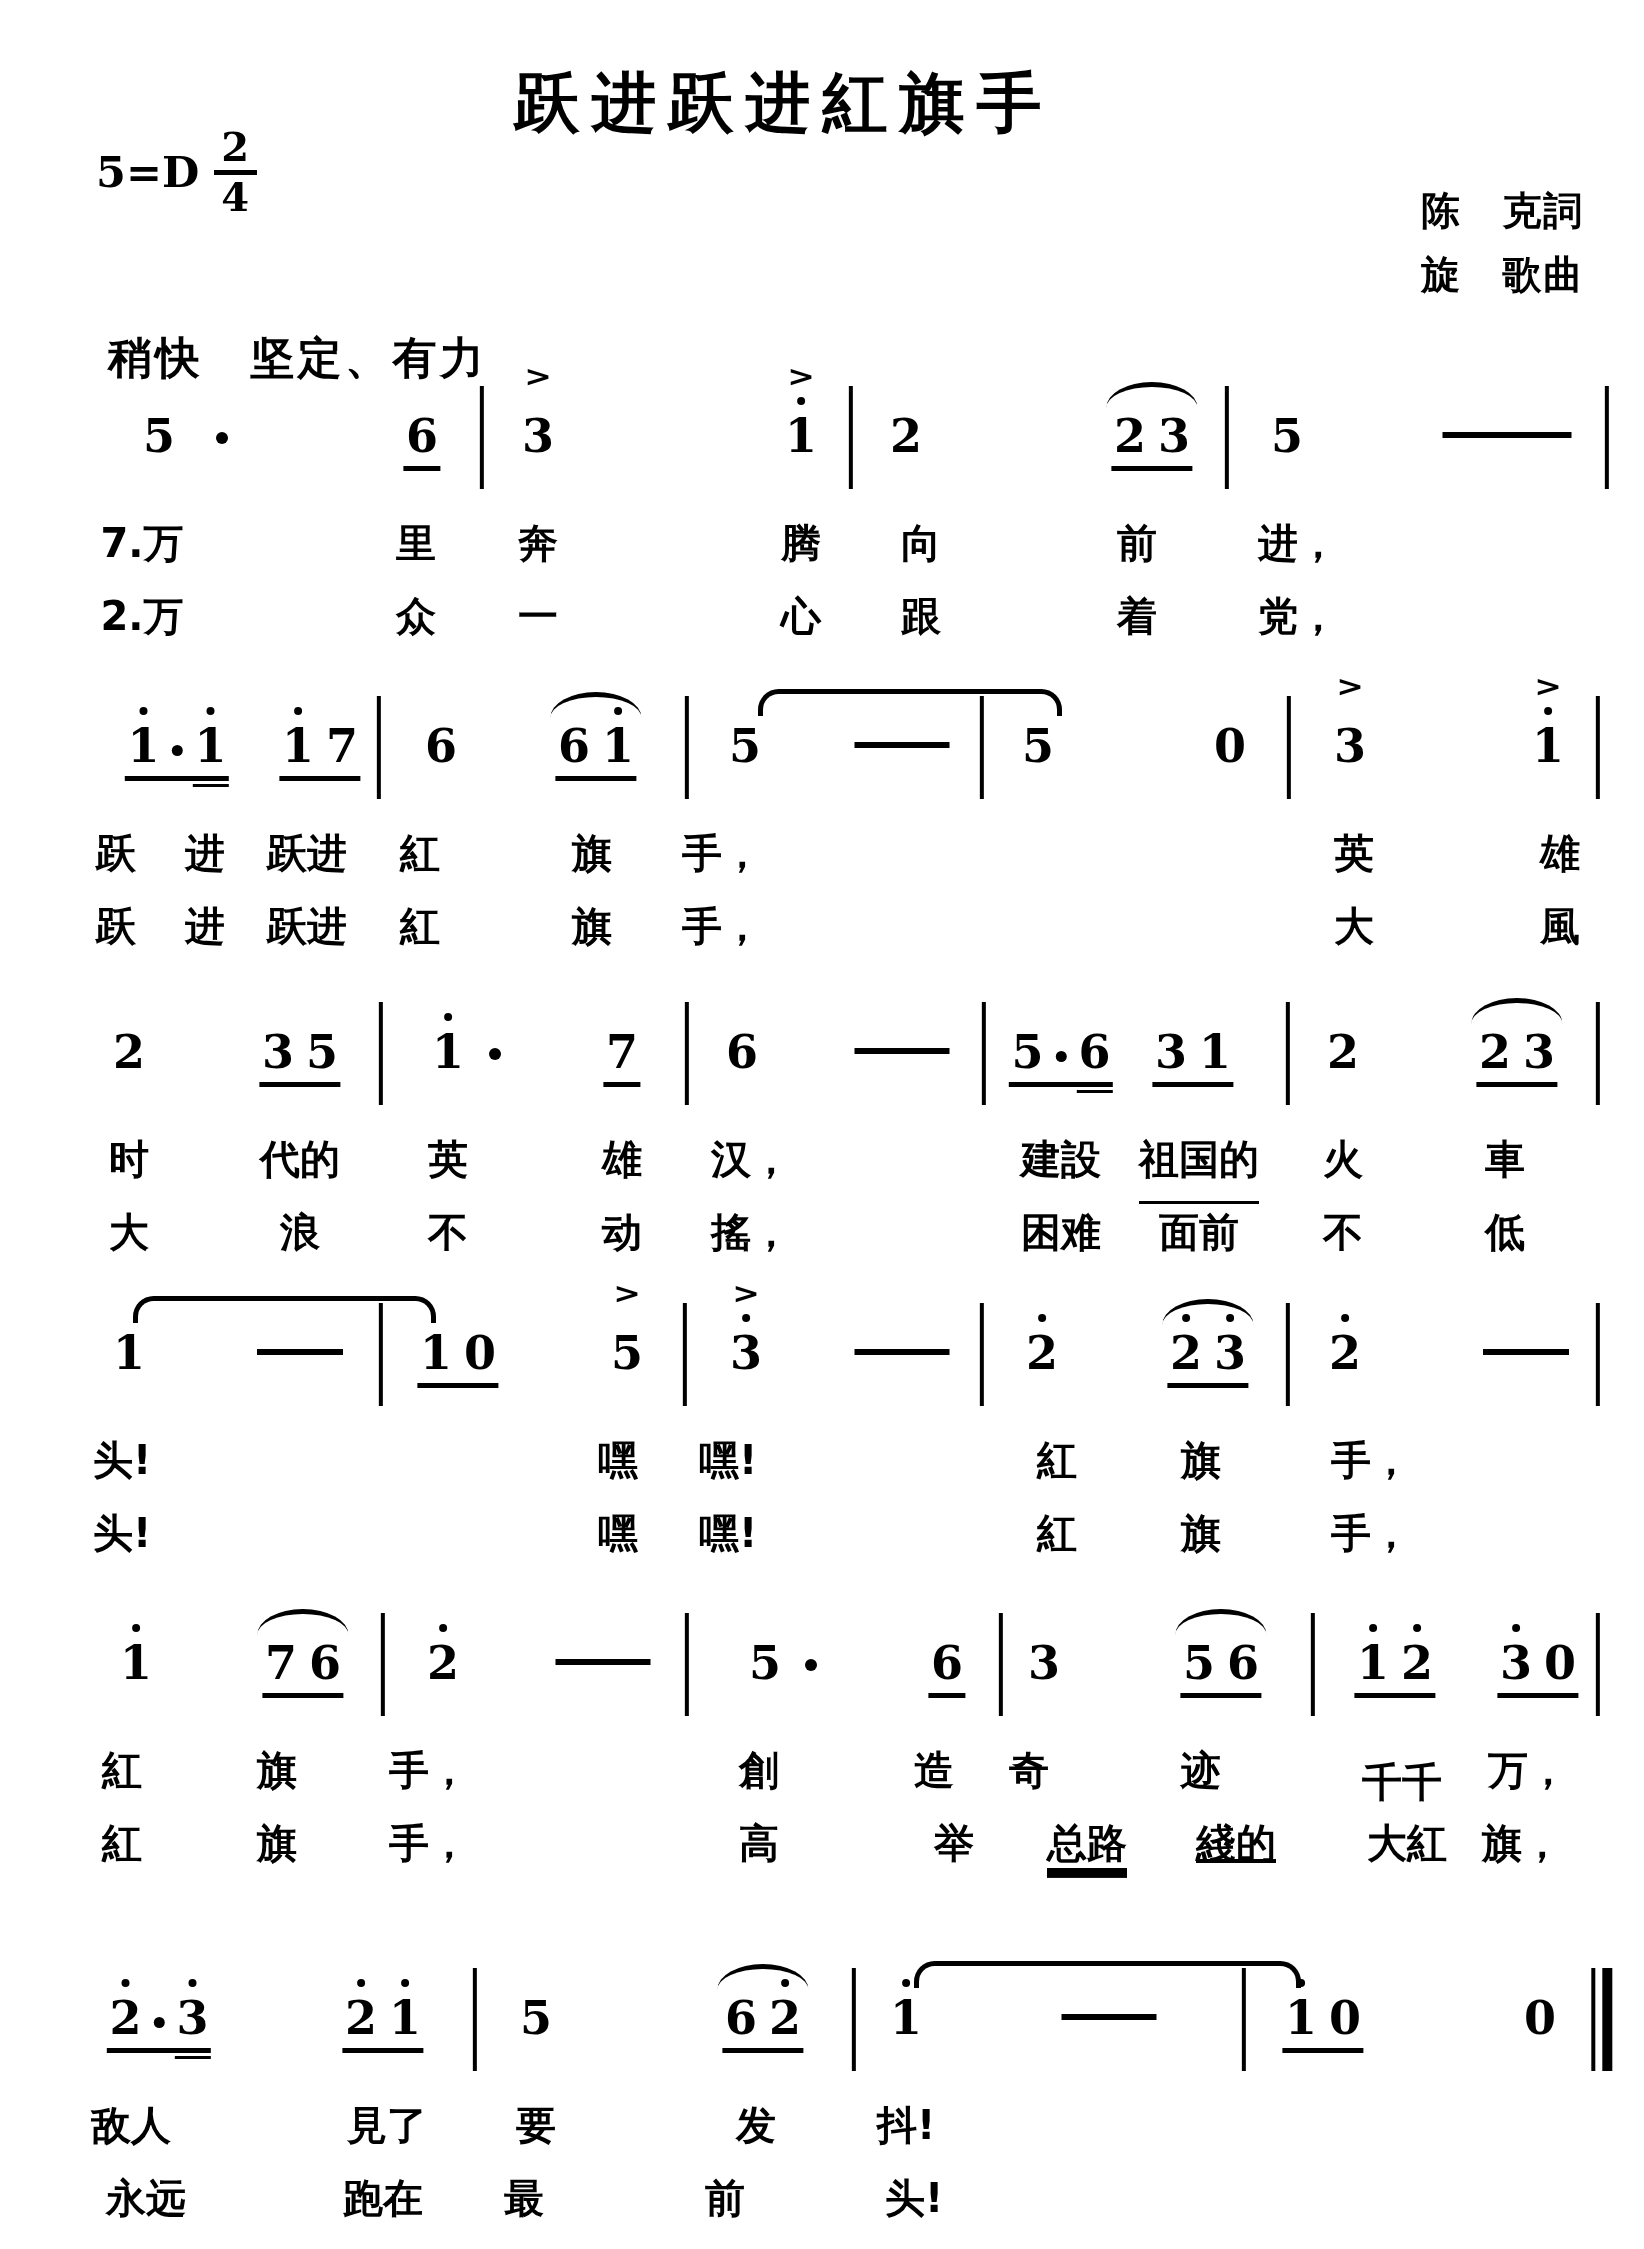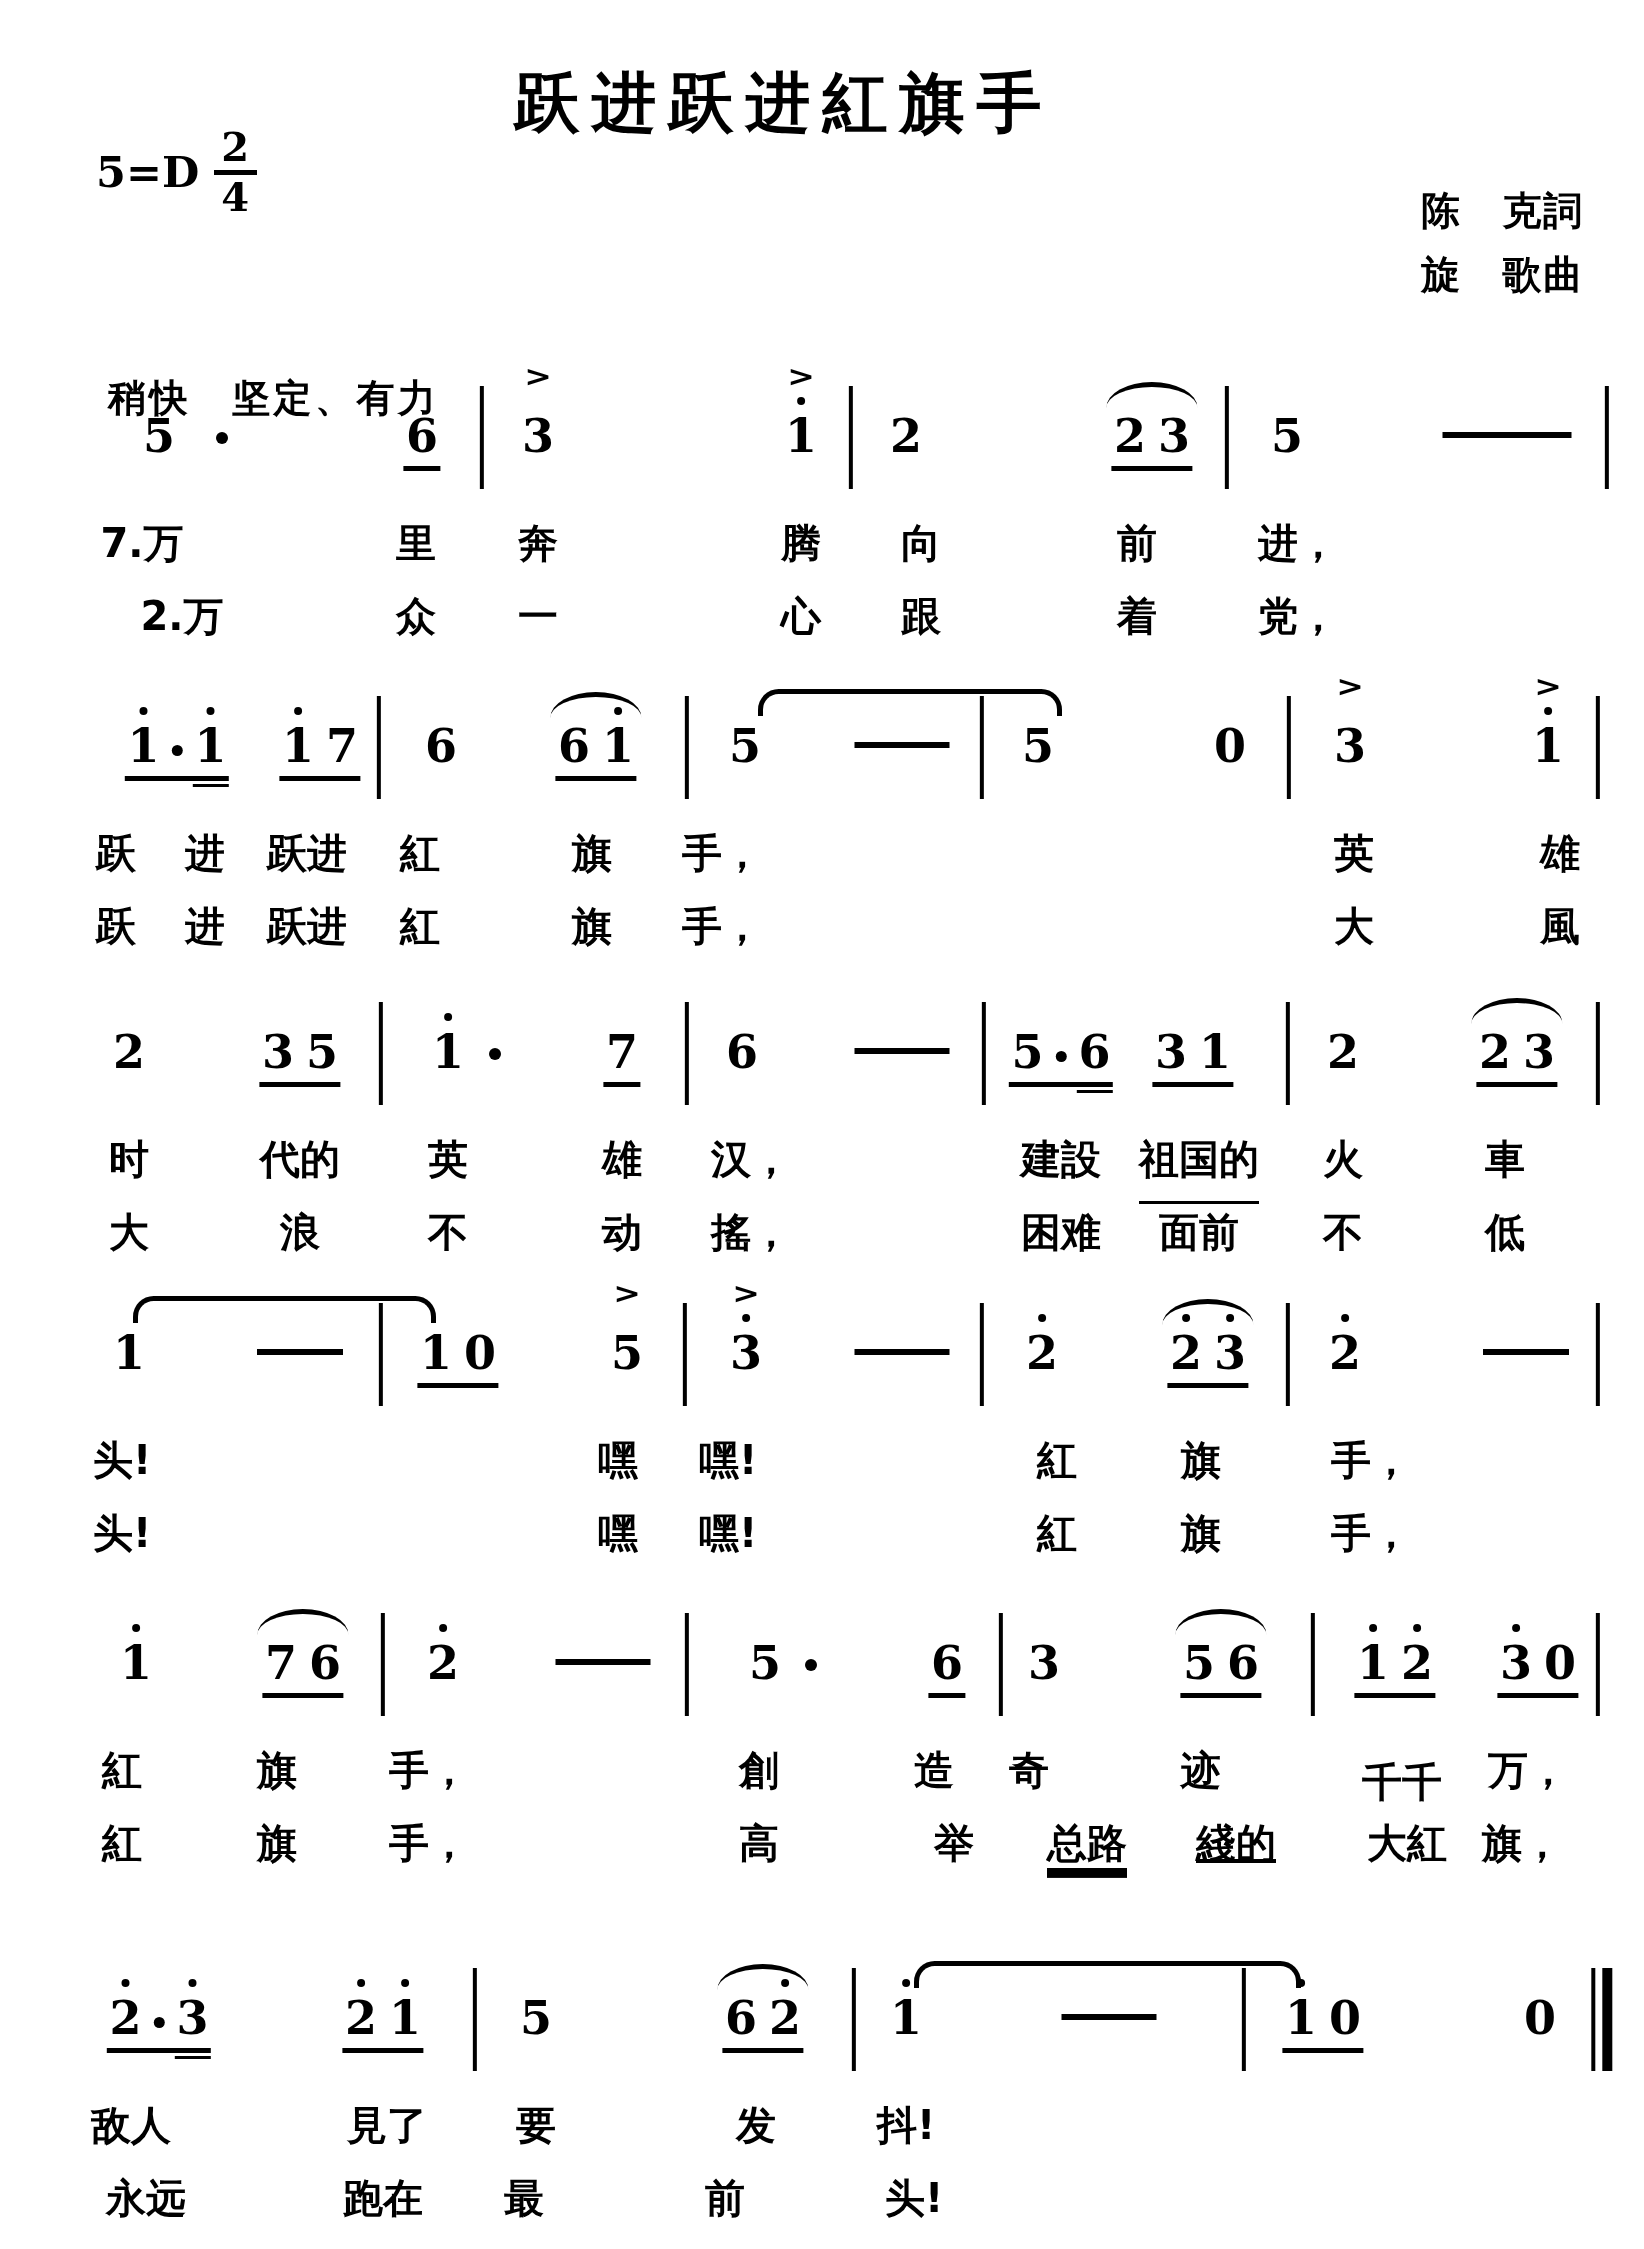--- a/index.html
+++ b/index.html
@@ -10,22 +10,22 @@
   
   .title{position:absolute;left:784px;top:59px;transform:translateX(-50%);
          font-size:65px;font-weight:900;letter-spacing:12px;white-space:nowrap;}
   .keysig{position:absolute;left:96px;top:127px;display:flex;align-items:center;gap:12px;
           font-family:"DejaVu Serif",serif;font-weight:700;font-size:43px;}
   .frac{display:inline-flex;flex-direction:column;align-items:center;width:48px;
         font-size:40px;line-height:1.0;font-weight:900;}
   .frac .fbar{width:43px;height:5.2px;background:#000;margin:2.6px 0;}
   .credit{position:absolute;left:1584px;transform:translateX(-100%);
           font-size:39px;font-weight:700;white-space:nowrap;letter-spacing:1.7px;}
-  .tempo{position:absolute;left:108px;top:329px;font-size:38px;font-weight:700;
-         letter-spacing:3.4px;white-space:nowrap;margin-top:44px;}
+  .tempo{position:absolute;left:108px;top:329px;font-size:44px;font-weight:700;
+         letter-spacing:3.4px;white-space:nowrap;}
 
   
   .system{position:absolute;left:0;width:1645px;height:276px;}
   .note{position:absolute;top:34px;transform:translateX(-50%);
         display:inline-flex;align-items:flex-end;gap:12px;padding:0 2.6px 6.9px 2.6px;}
   .note.u{border-bottom:5.2px solid #000;}
   .glyph{font-family:"DejaVu Serif",serif;font-weight:700;font-size:46px;line-height:1;
          position:relative;}
   .glyph.mdot{width:11.2px;height:11.2px;background:#000;border-radius:50%;margin-bottom:13px;}
   .hidot{position:absolute;left:50%;transform:translateX(-50%);top:-16.4px;
@@ -102,21 +102,21 @@
         </div>
         <div class="dash" style="width: 129px; left: 1507px;"></div>
         <div class="bar" style="left: 1607px;"></div>
         <div class="lyric" style="left: 142px; top: 142px;">7.万</div>
         <div class="lyric" style="left: 416px; top: 142px;">里</div>
         <div class="lyric" style="left: 538px; top: 142px;">奔</div>
         <div class="lyric" style="left: 801px; top: 142px;">腾</div>
         <div class="lyric" style="left: 921px; top: 142px;">向</div>
         <div class="lyric" style="left: 1137px; top: 142px;">前</div>
         <div class="lyric" style="left: 1298px; top: 142px;">进，</div>
-        <div class="lyric" style="left: 142px; top: 215px; margin-left: 40px;">2.万</div>
+        <div class="lyric" style="left: 142px; top: 215px;">2.万</div>
         <div class="lyric" style="left: 416px; top: 215px;">众</div>
         <div class="lyric" style="left: 538px; top: 215px;">一</div>
         <div class="lyric" style="left: 801px; top: 215px;">心</div>
         <div class="lyric" style="left: 921px; top: 215px;">跟</div>
         <div class="lyric" style="left: 1137px; top: 215px;">着</div>
         <div class="lyric" style="left: 1298px; top: 215px;">党，</div>
       </div>
       <div class="system" style="top: 689px;">
         <div class="note u" style="left: 177px;">
           <div class="glyph">1<div class="hidot"></div></div>

